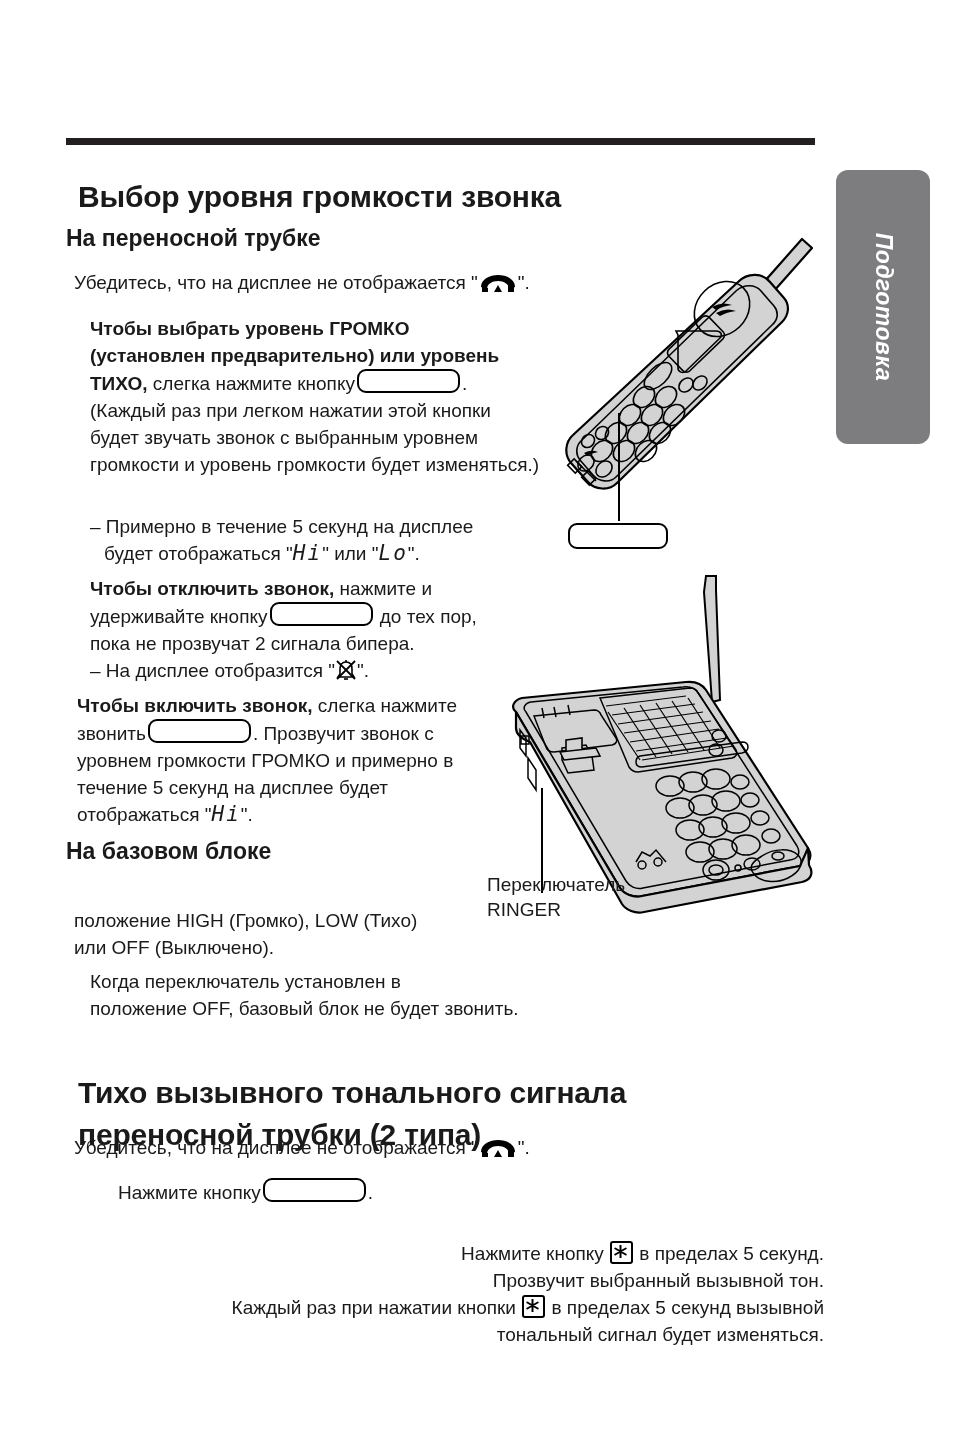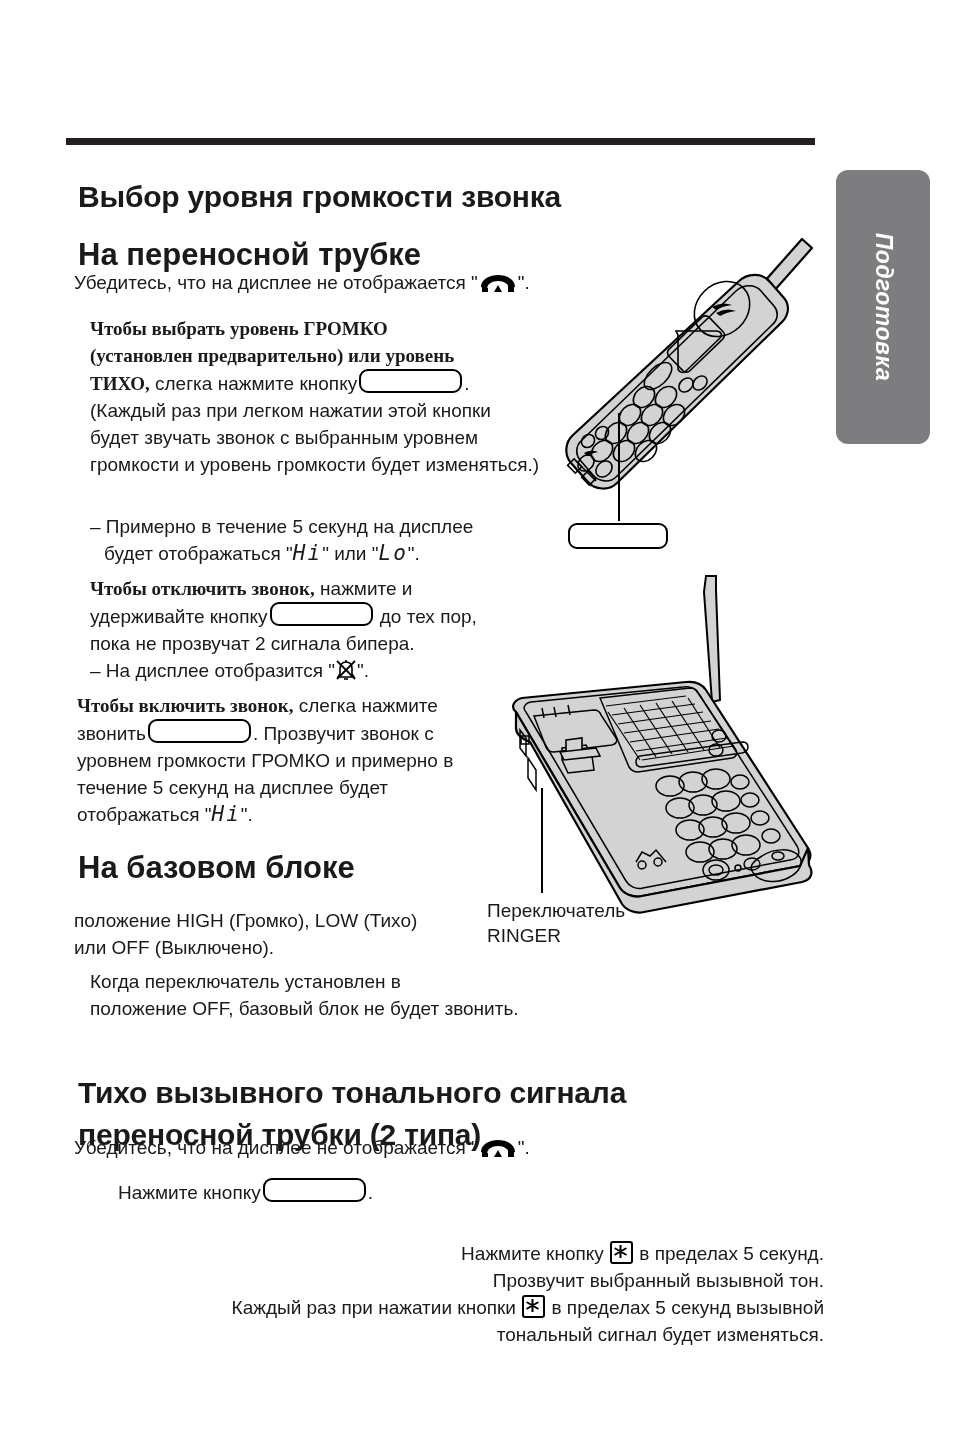--- a/index.html
+++ b/index.html
@@ -14,24 +14,24 @@
   
   .side-tab{position:absolute;left:836px;top:170px;width:94px;height:274px;
             background:#7d7c7e;border-radius:12px;}
   .side-tab-label{position:absolute;left:50%;top:50%;
             transform:translate(-50%,-50%) rotate(90deg);
             white-space:nowrap;color:#fff;font-style:italic;font-weight:bold;
             font-size:23px;letter-spacing:.5px;}
 
   h1.sec{font-size:30px;font-weight:bold;letter-spacing:-.2px;margin:12px;
          position:absolute;}
-  h2.sub{font-size:31px;font-weight:bold;margin:12px;position:absolute;text-align:center;}
+  h2.sub{font-size:23px;font-weight:bold;margin:0;position:absolute;text-align:center;}
 
   p.body,div.body{font-size:19px;line-height:27px;margin:8px;position:absolute;}
-  .bold{font-weight:bold;font-family:Liberation Serif, serif;}
+  .bold{font-weight:bold;}
 
   
   .keybox{display:inline-block;width:99px;height:20px;border:2.5px solid #000;
           border-radius:9px;vertical-align:-3px;background:#fff;margin:0 2px;}
 
   
   .starkey{display:inline-block;width:19px;height:19px;border:2px solid #000;
            border-radius:3px;vertical-align:-4px;position:relative;background:#fff;
            margin:0 1px;}
   .starkey svg{position:absolute;left:2px;top:2px;}
@@ -216,21 +216,21 @@
       </g>
 
       <g fill="#d3d3d3" stroke="#000" stroke-width="1.6">
         <path d="M76 180 L92 178 L92 196 L76 198 Z"></path>
         <path d="M70 192 L106 188 L110 196 L74 200 Z"></path>
       </g>
     </svg>
   </div>
 
   <div class="calloutline" style="left:541px;top:788px;height:105px;"></div>
-  <div class="callout-label" style="left:487px;top:898px;">
+  <div class="callout-label" style="left:487px;top:872px;">
     <div>Переключатель</div>
     <div>RINGER</div>
   </div>
 
   <h1 class="sec" style="left:66px;top:168px;">Выбор уровня громкости звонка</h1>
 
   <h2 class="sub" style="left:66px;top:225px;">На переносной трубке</h2>
 
   <div class="body" style="left:66px;top:261px;width:520px;">
     <span>Убедитесь, что на дисплее не отображается "</span><span class="hsglyph"><svg width="40" height="18" viewBox="0 0 40 18">

